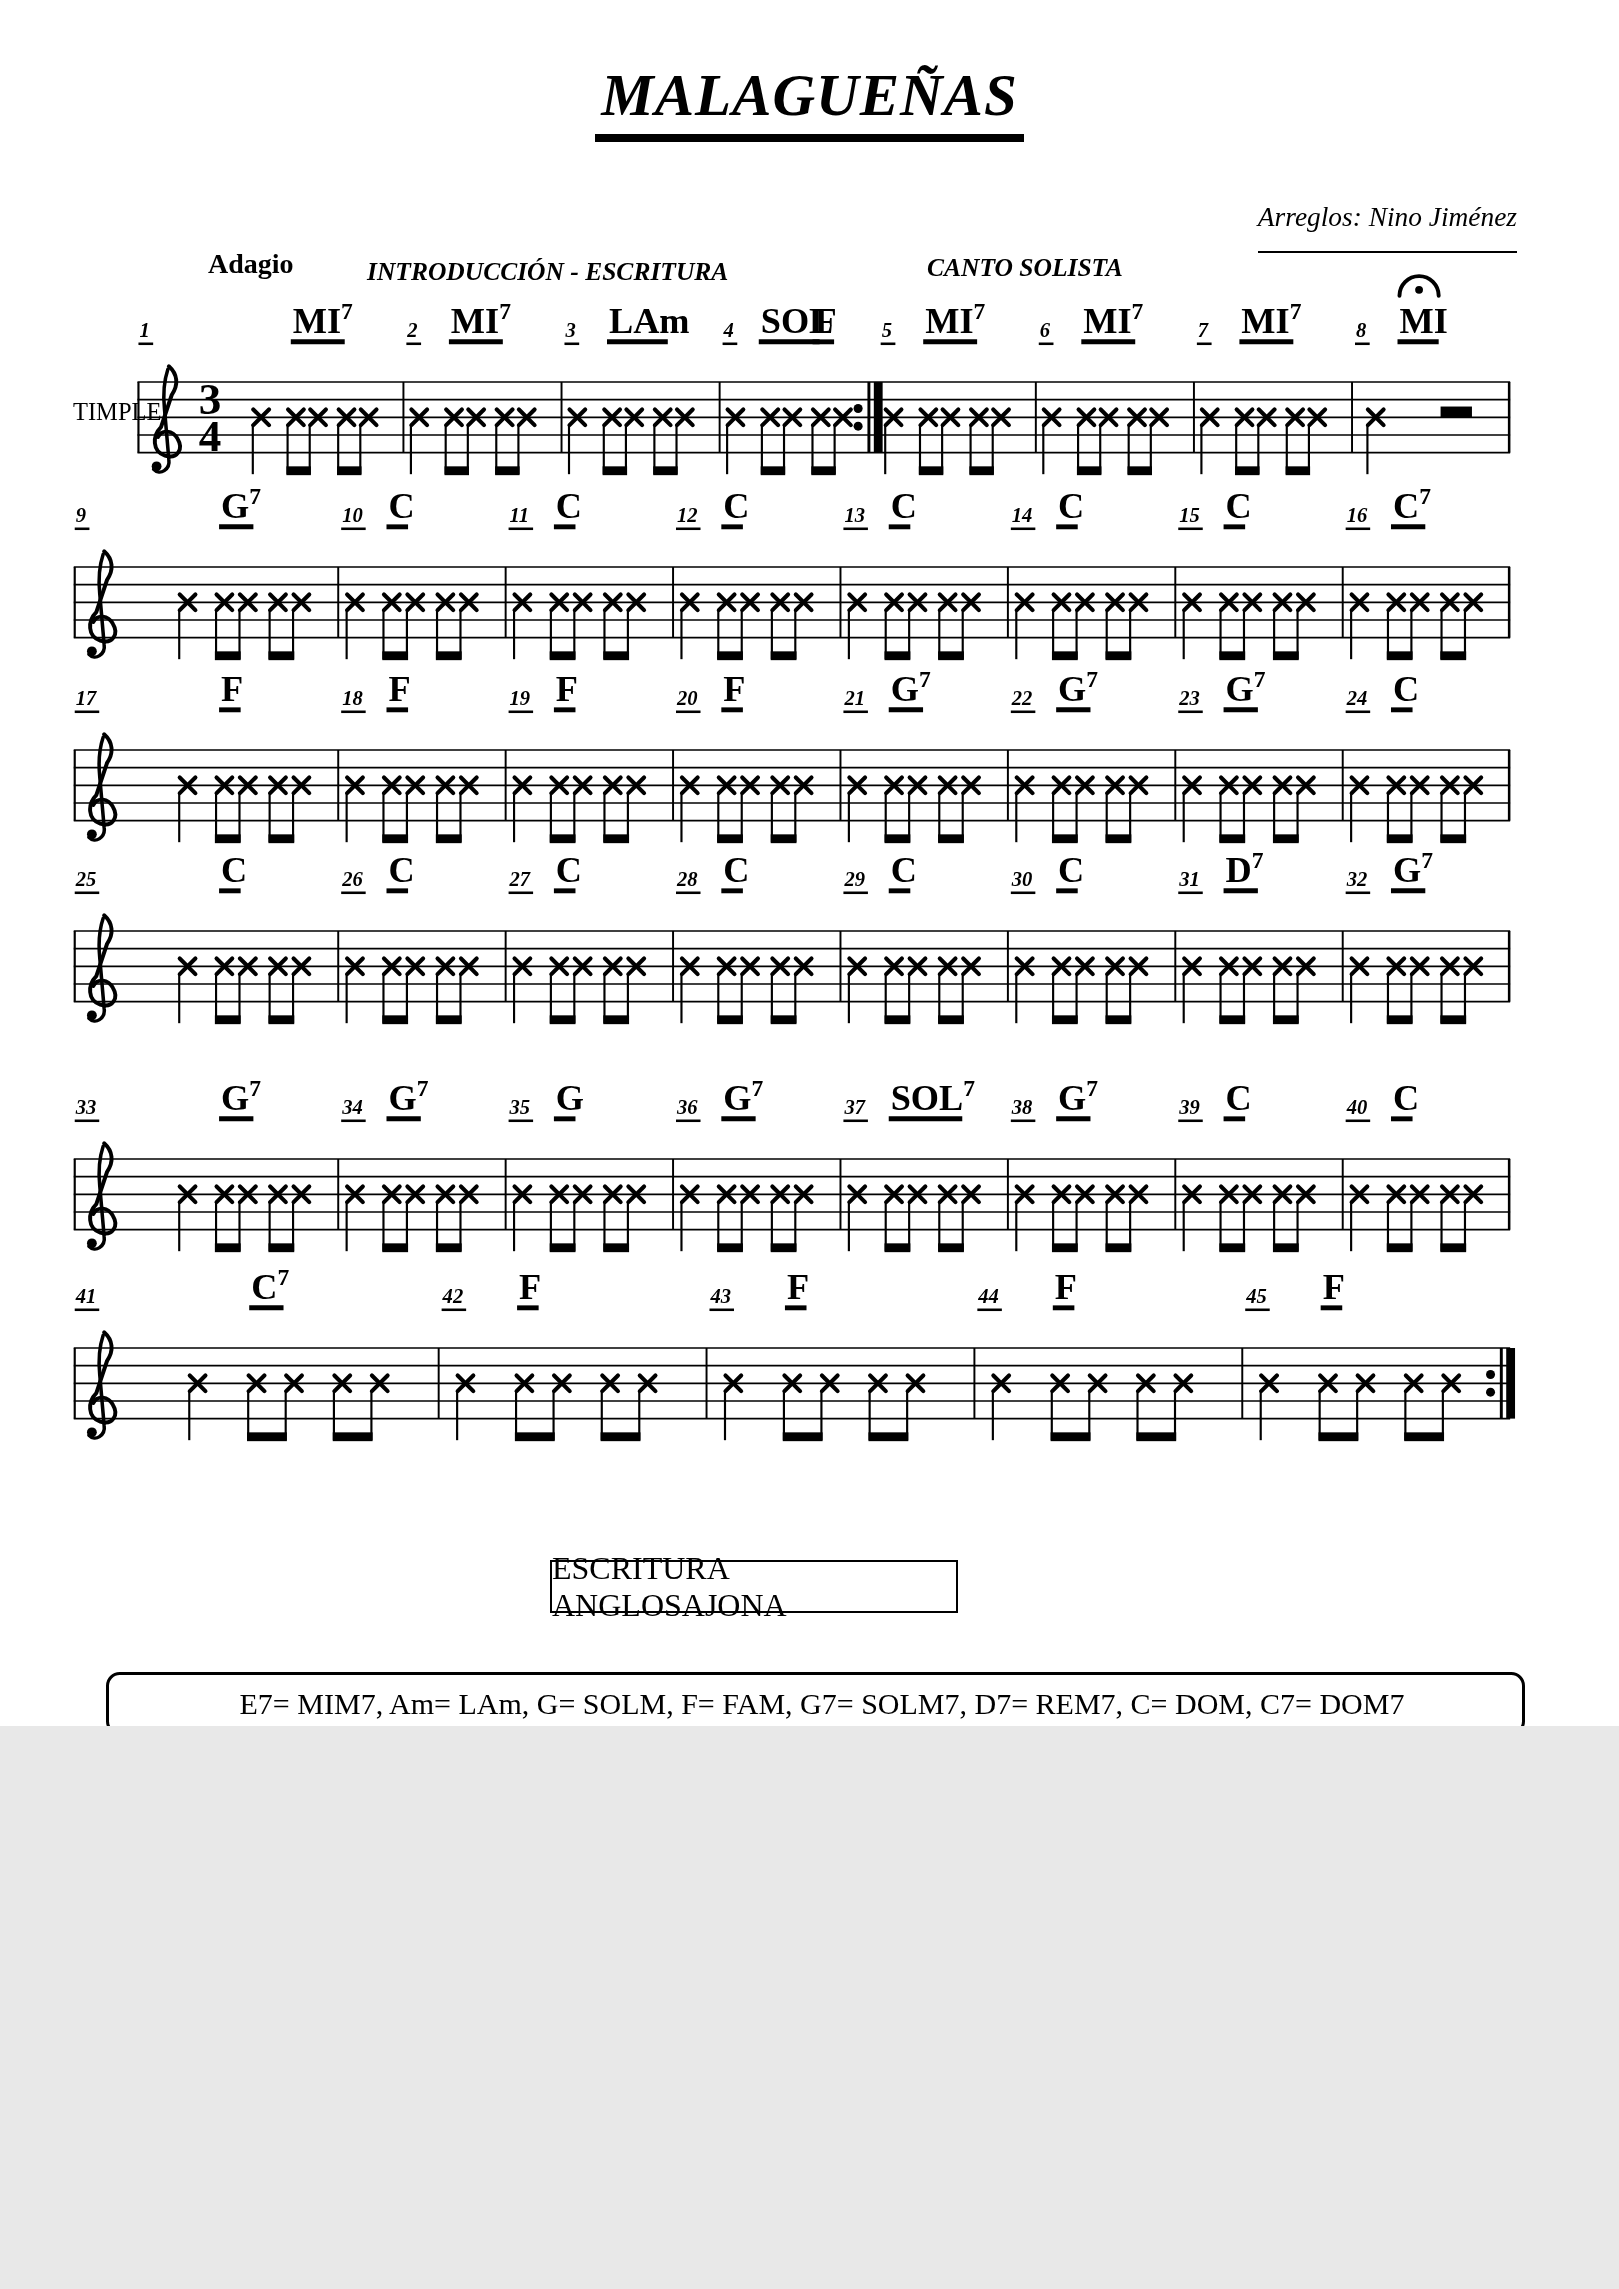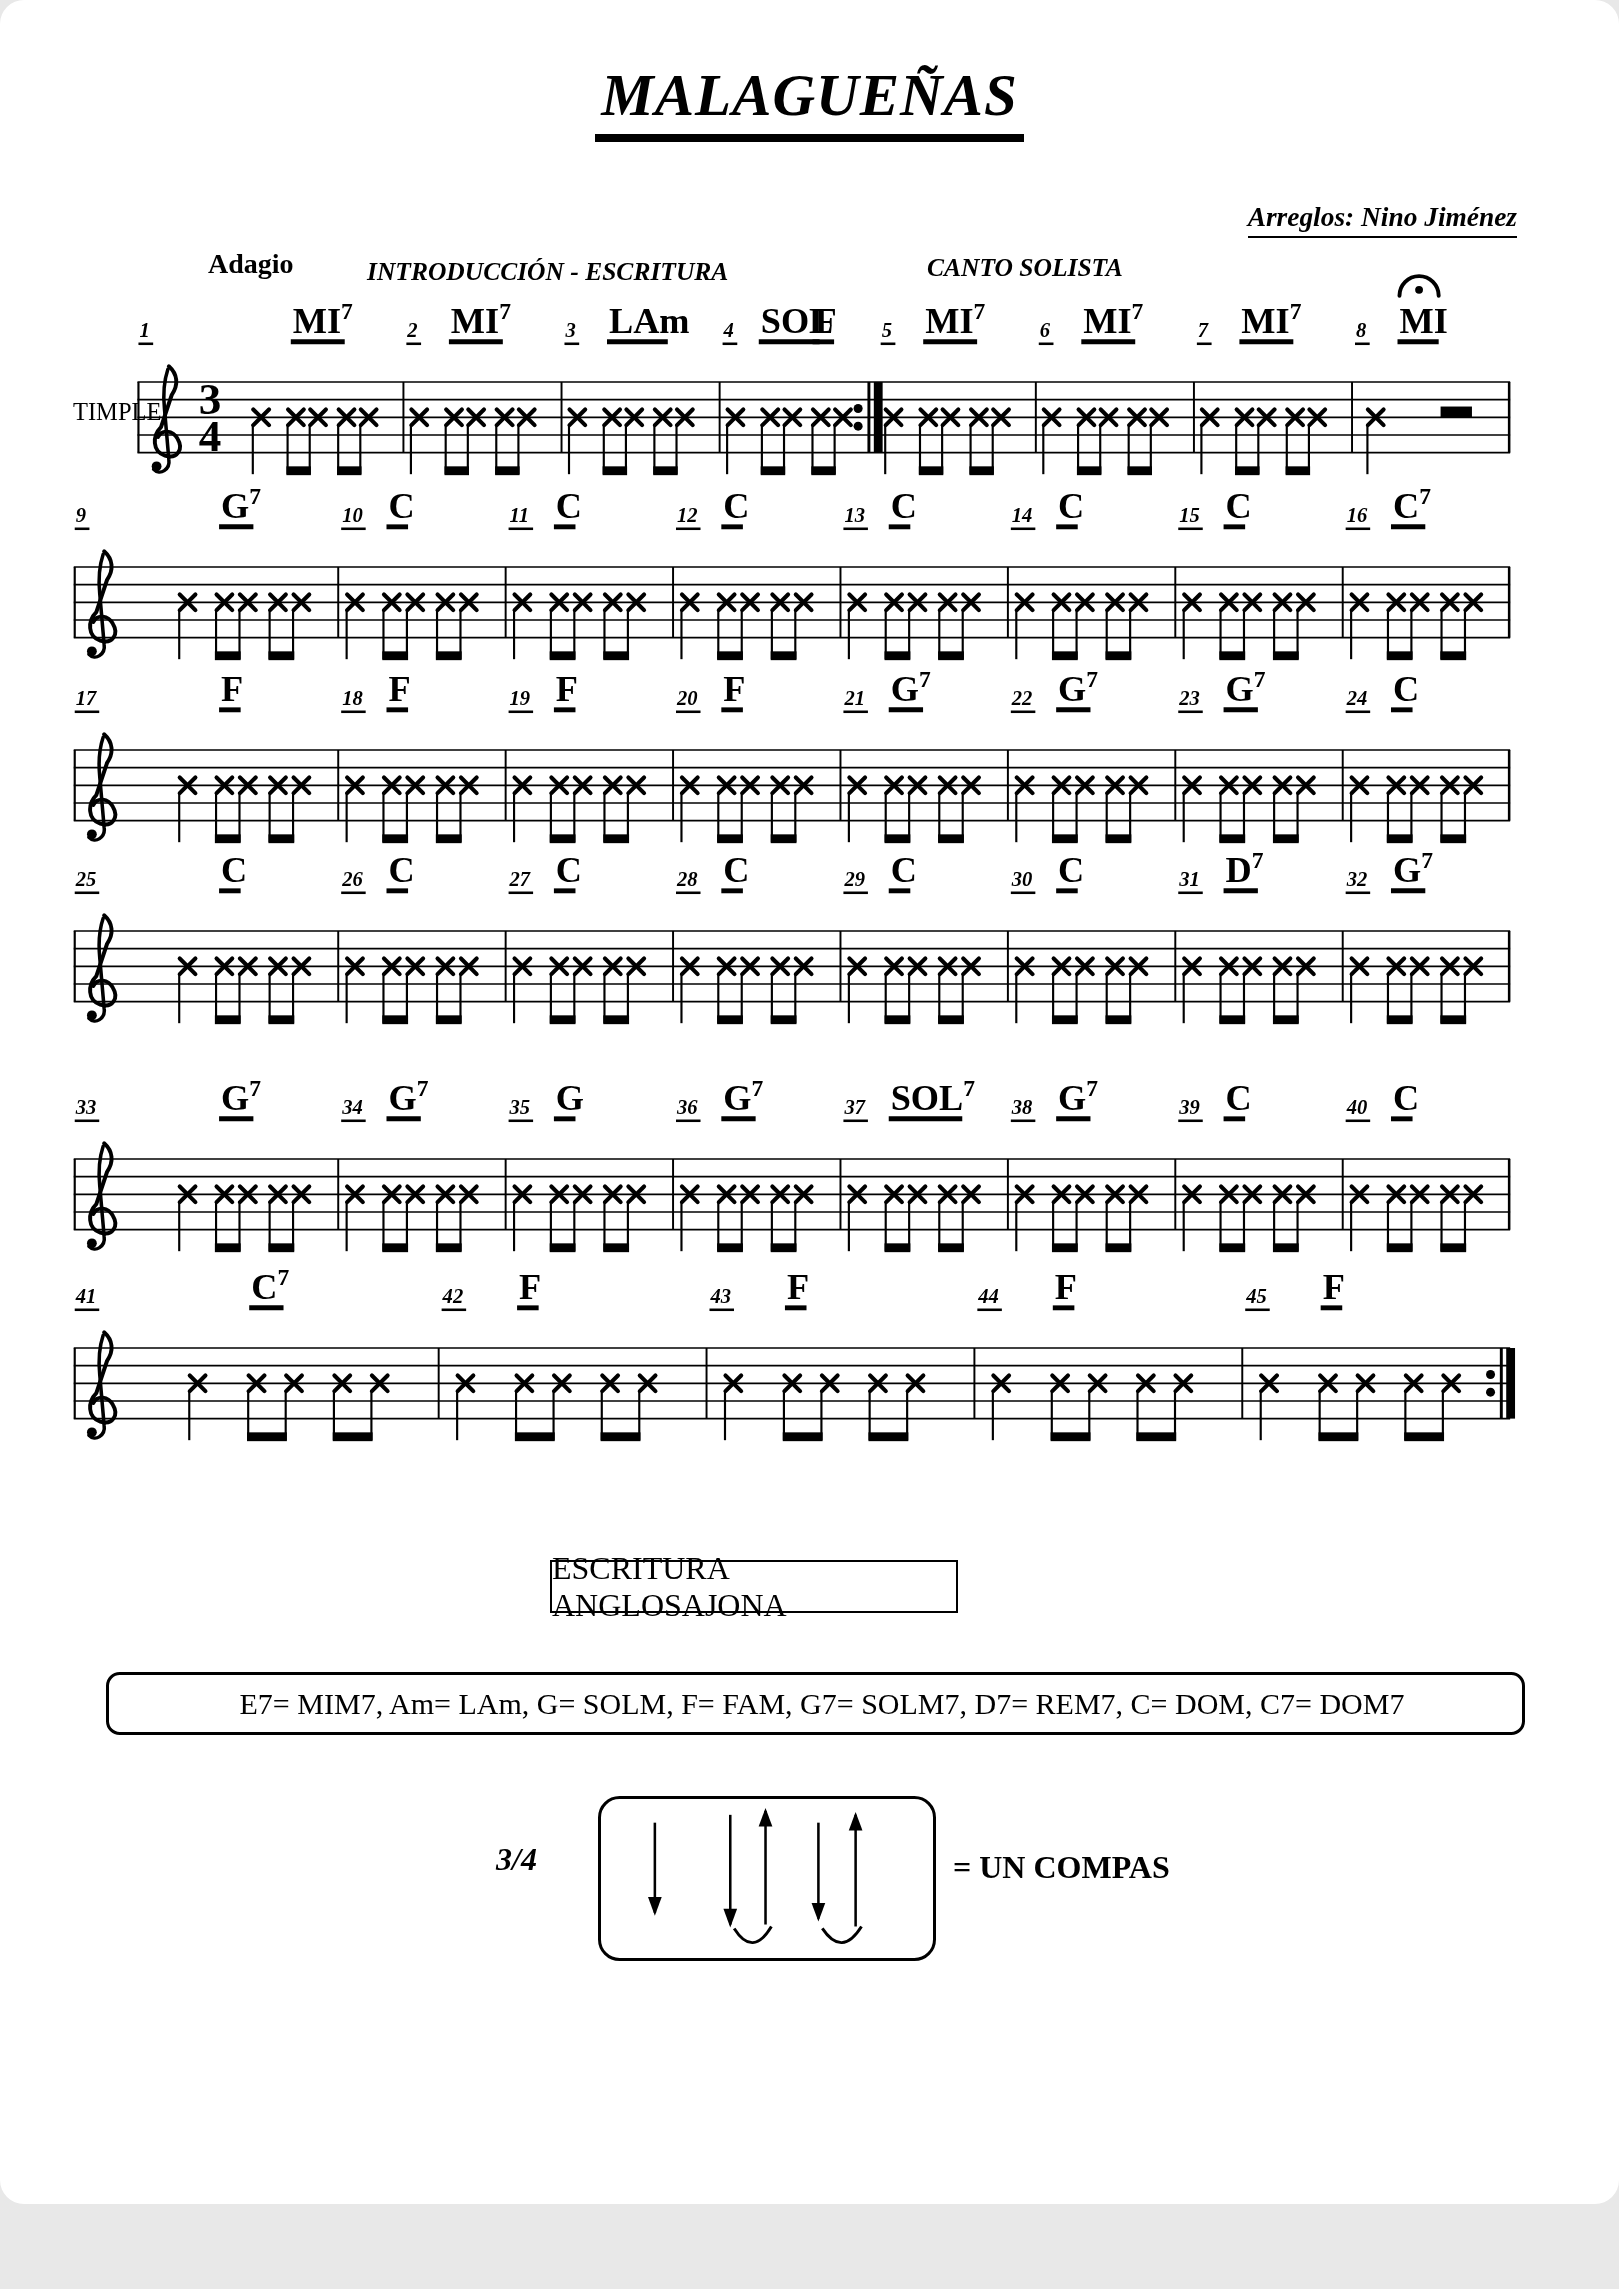--- a/index.html
+++ b/index.html
@@ -1,36 +1,35 @@
 <!DOCTYPE html>
 <html><head>
 <meta charset="utf-8">
 <style>
   html,body{margin:0;padding:0;background:#e8e8e8;}
   .page{
     position:relative;
-    width:1619px;height:2204px;
+    width:1619px;height:1726px;
     background:#ffffff;
     font-family:"Liberation Serif","DejaVu Serif",serif;
     color:#000;
     overflow:hidden;
-    border-radius:24px;
   }
   .title-wrap{position:absolute;top:61px;left:0;width:100%;text-align:center;}
   .title{
     display:inline-block;
     font-size:59px;font-weight:bold;font-style:italic;
     letter-spacing:1px;
     border-bottom:8.8px solid #000;
     padding:0 5.9px 3.9px 5.9px;
   }
   .arranger{
     position:absolute;top:202px;right:102px;
-    font-size:27.4px;font-weight:bold;font-style:italic;
-    border-bottom:2.9px solid #000;padding-bottom:3px;
+    font-size:27.4px;font-weight:normal;font-style:italic;
+    border-bottom:2.9px solid #000;padding-bottom:18px;
   }
   .tempo{
     position:absolute;top:248px;left:208px;
     font-size:28px;font-weight:bold;
   }
   .section-label{
     position:absolute;
     font-size:25.5px;font-weight:bold;font-style:italic;
   }
   .section-label.s1{top:257px;left:367px;}

